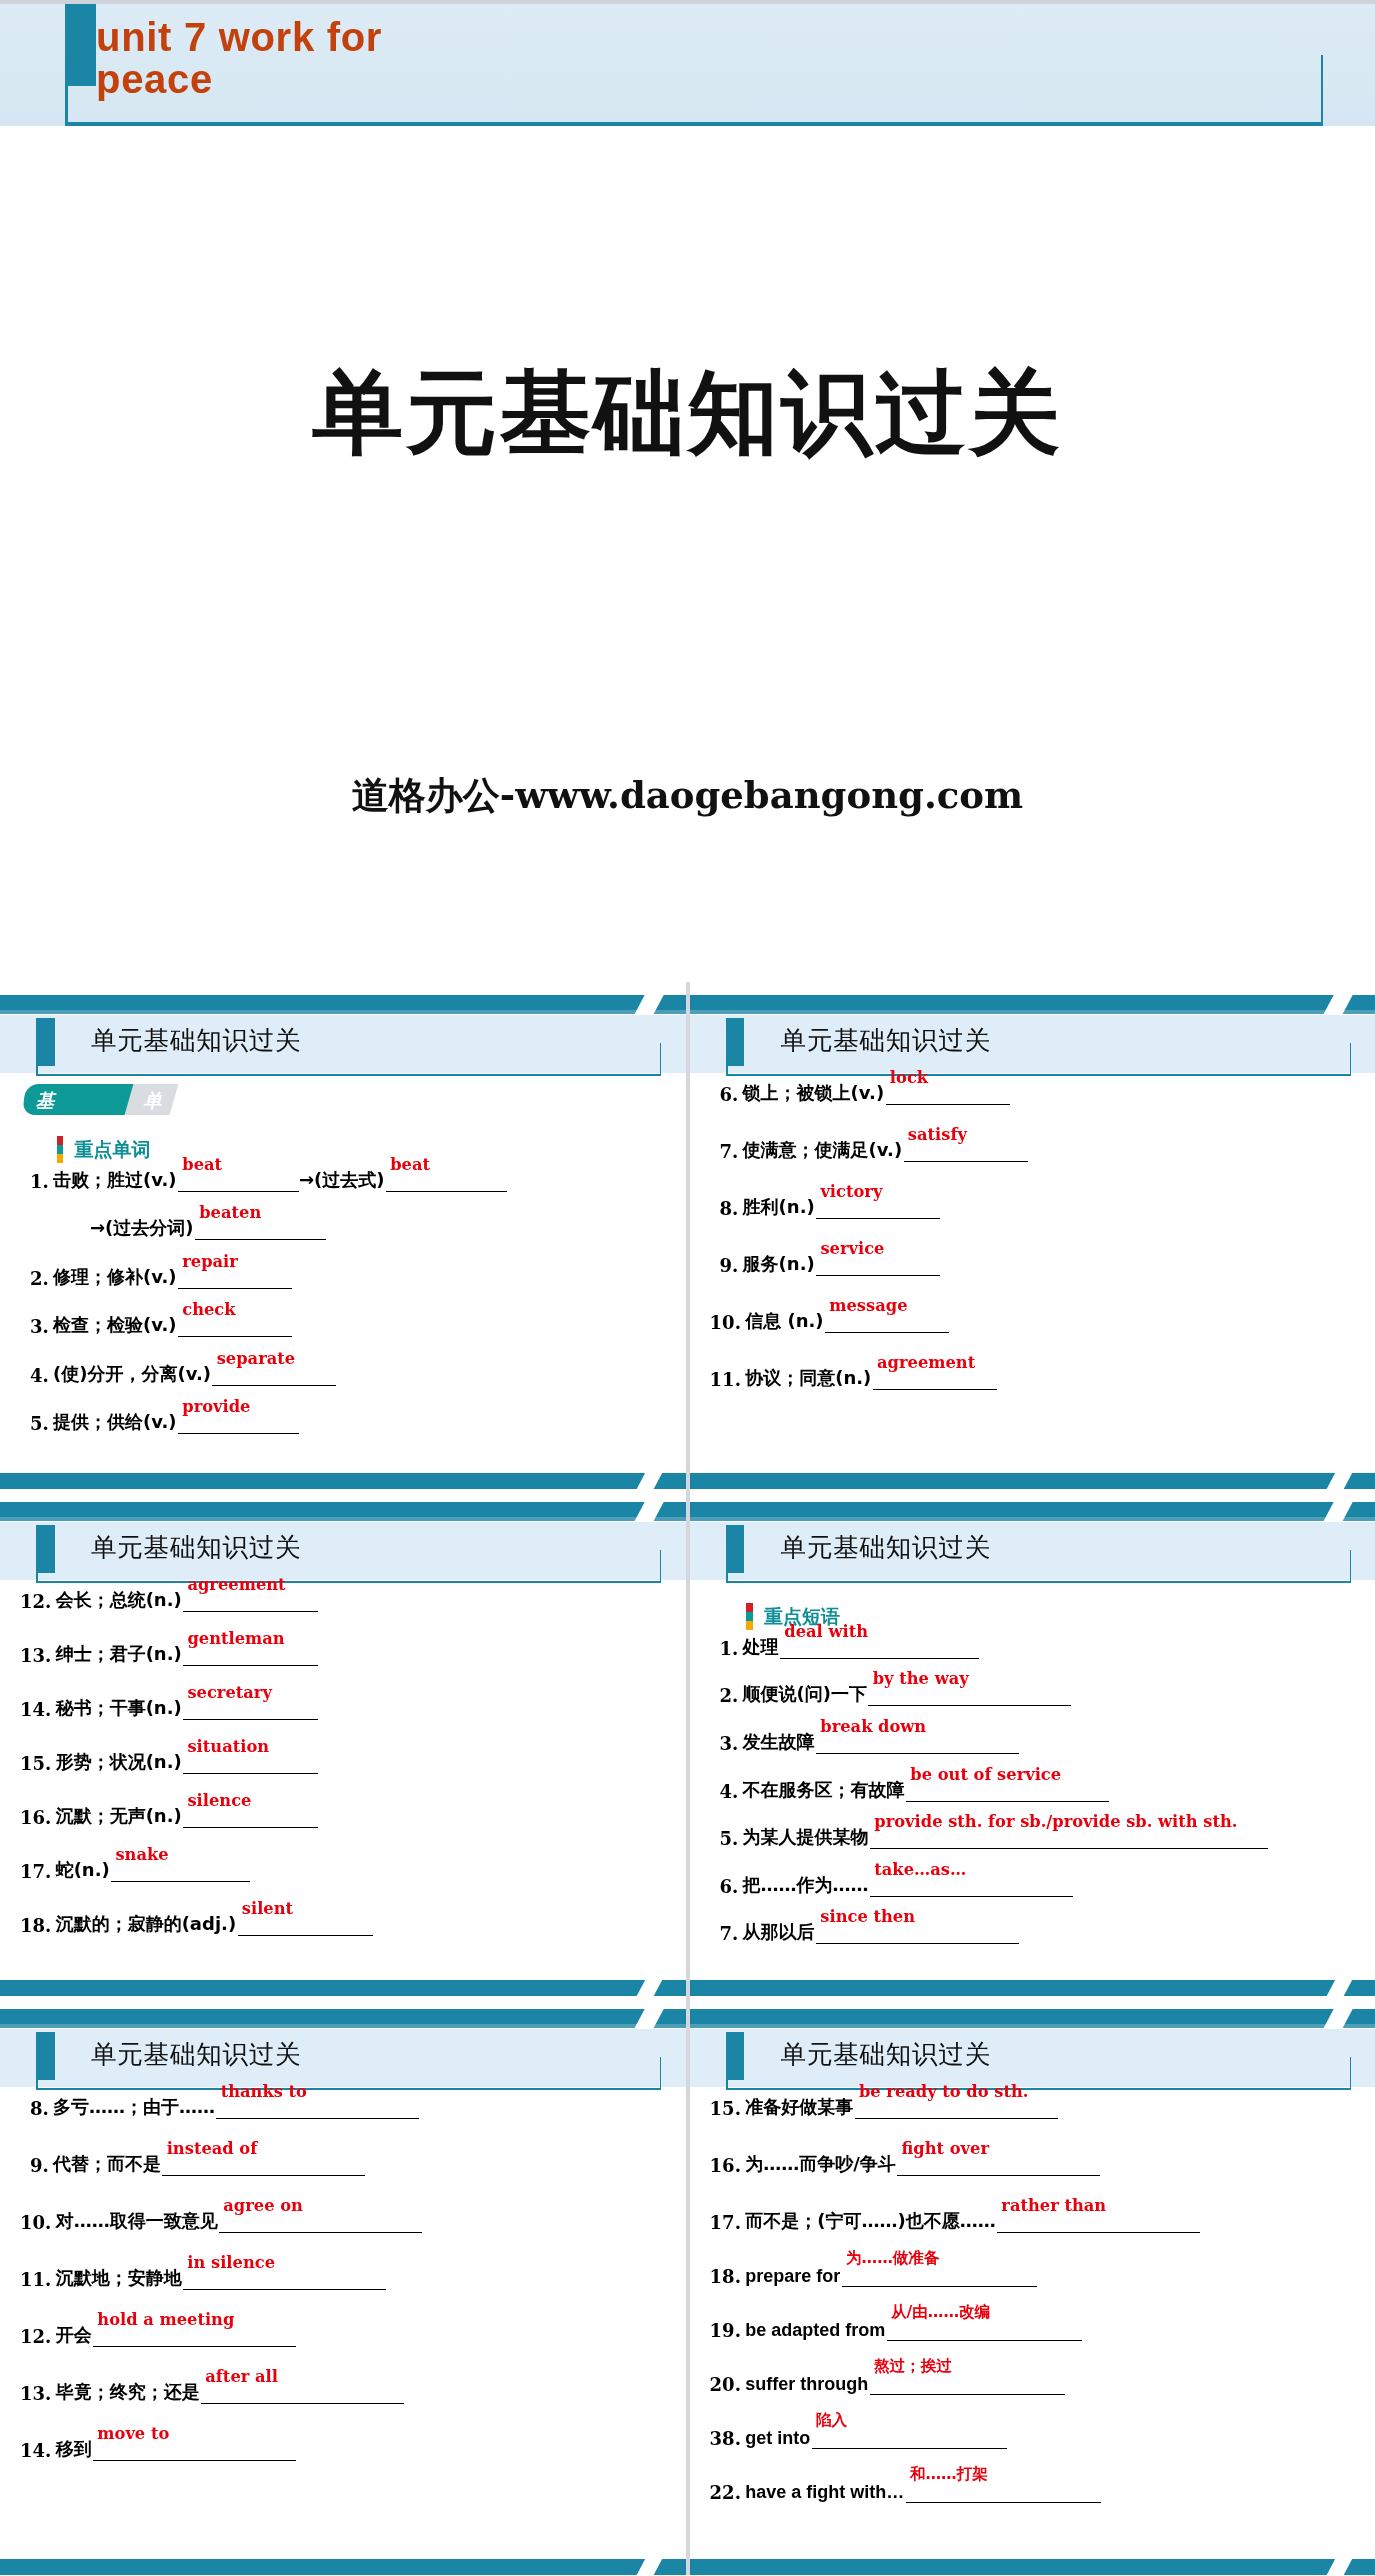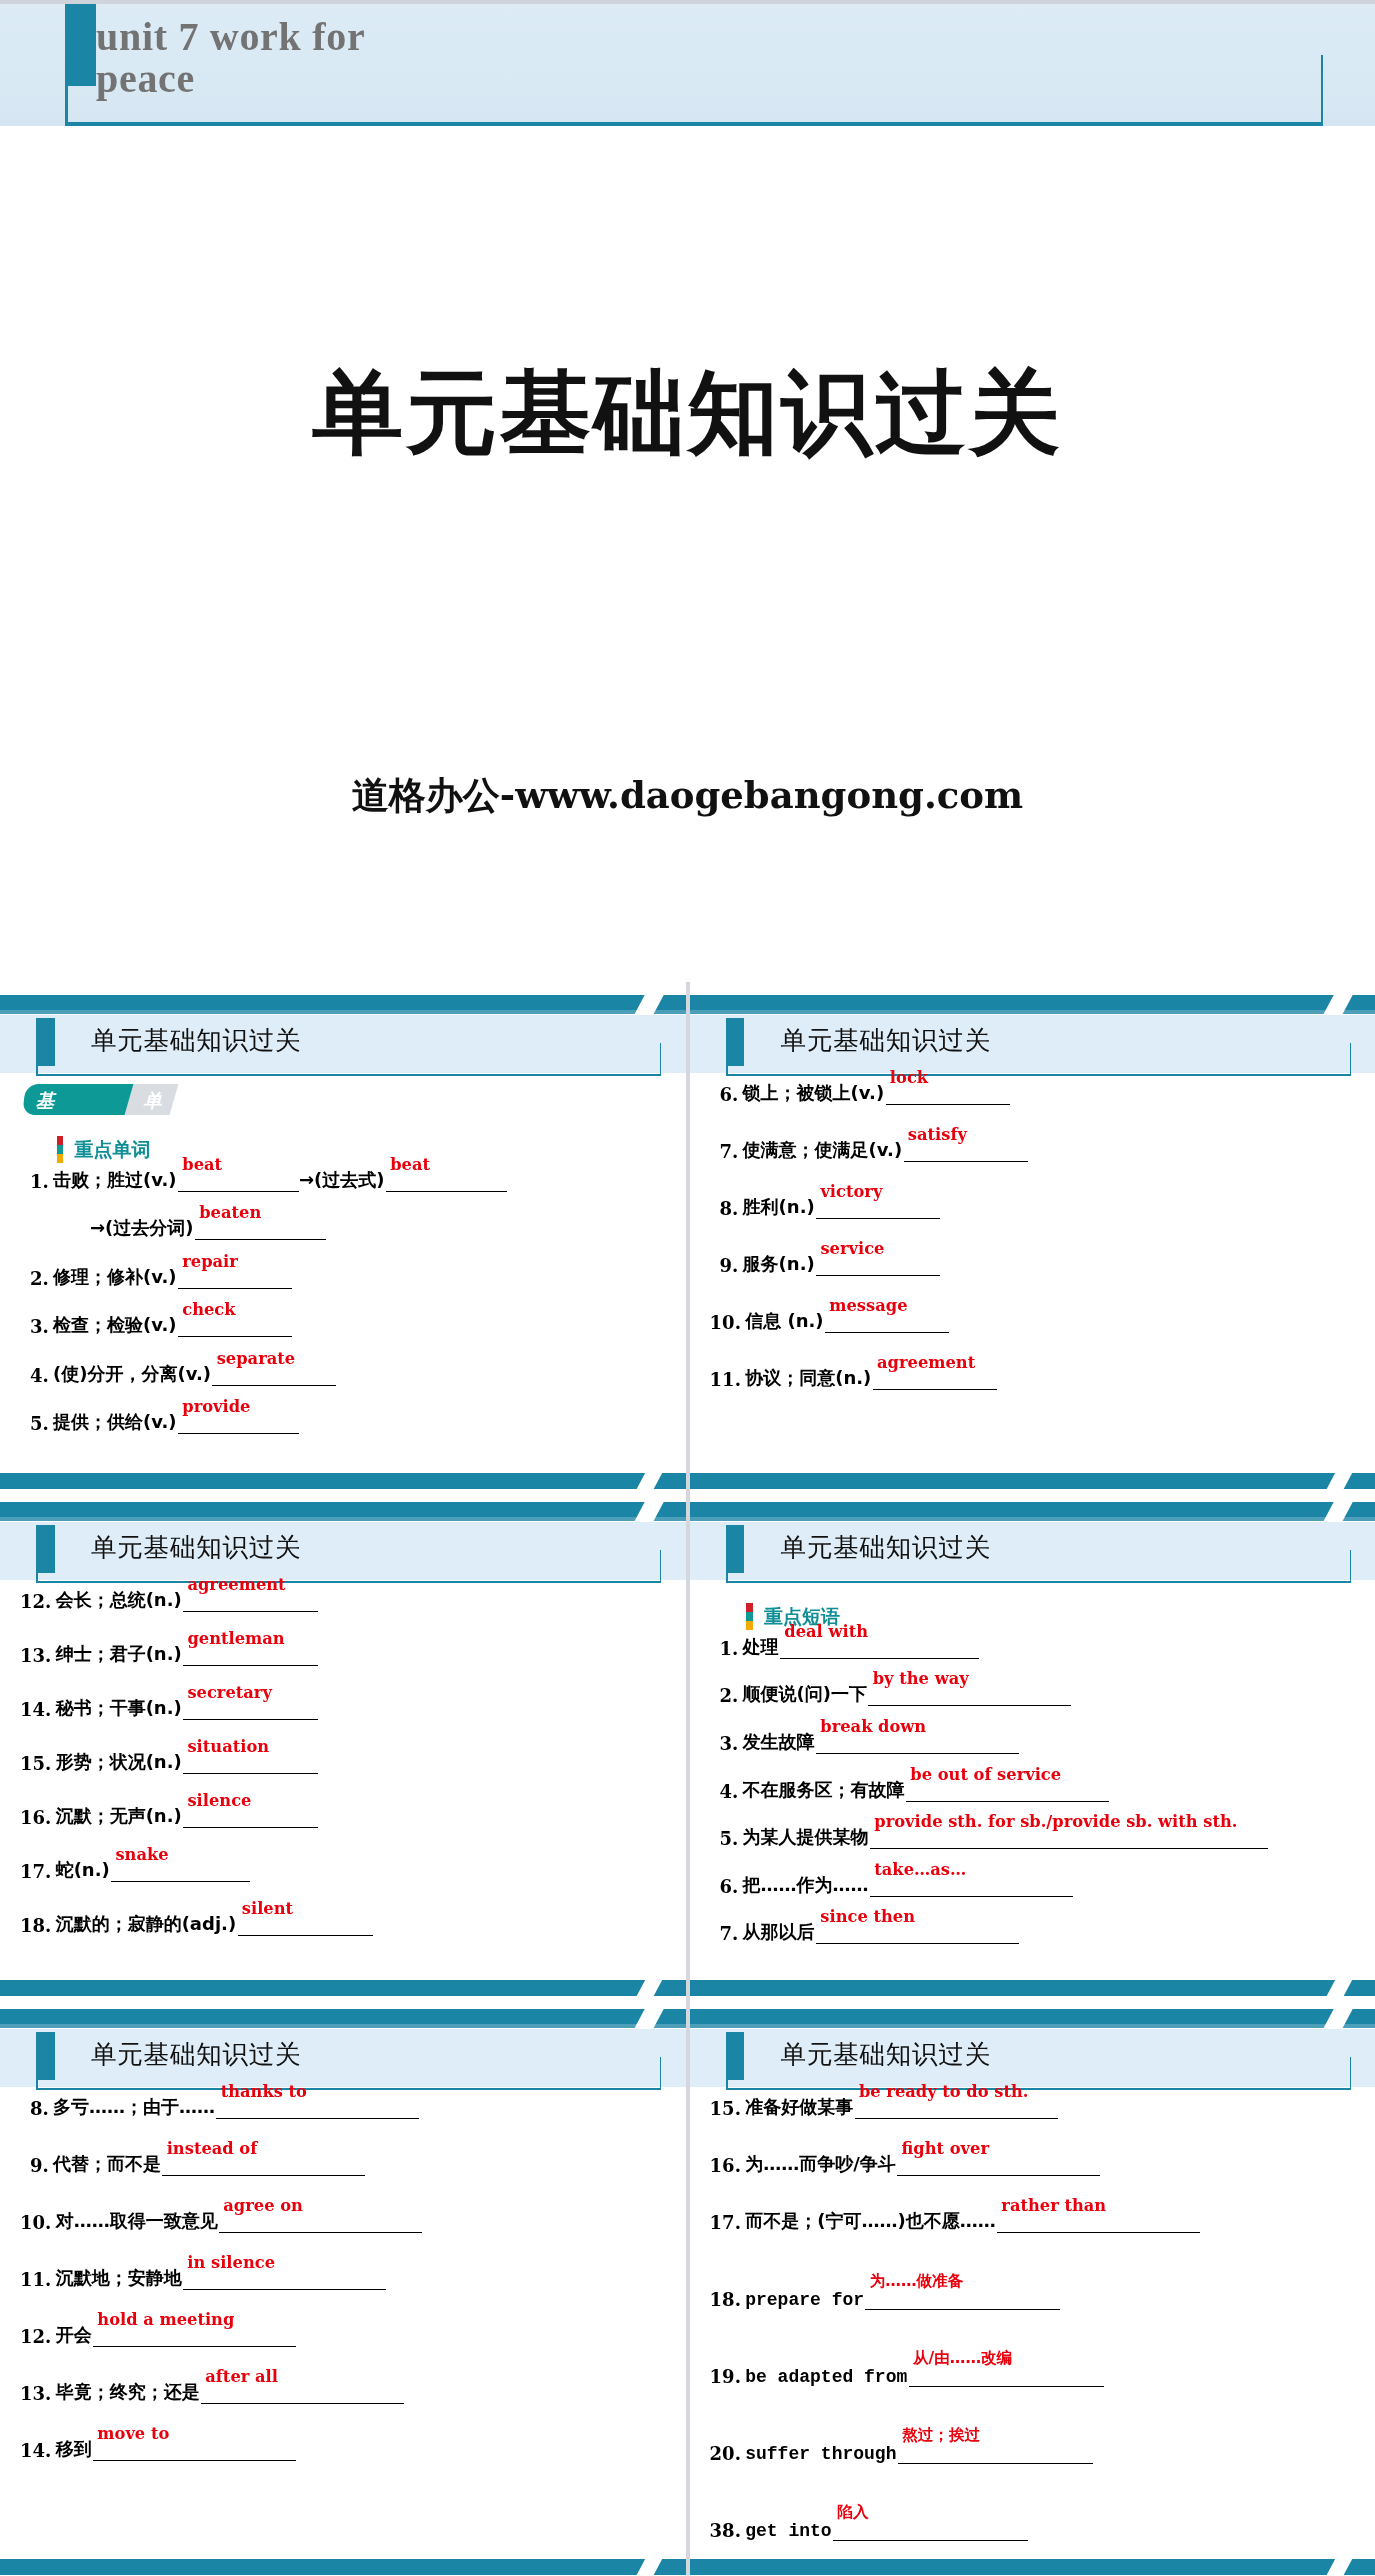--- a/index.html
+++ b/index.html
@@ -46,24 +46,24 @@
   .ts-frame-inner {
     position:absolute; left:0; top:0; width:100%; height:100%;
     background: transparent;
   }
   .ts-heading {
     position: absolute;
     left: 96px; top: 15.6px;
     width: 1208px;
     font-size: 40px;
     font-weight: bold;
-    color: #737373;
+    color: #c2410c;
     line-height: 1.05;
     letter-spacing: 0.7px;
-    font-family: Liberation Serif, serif;
+    font-family: Liberation Sans, sans-serif;
   }
   .ts-bigtitle {
     position: absolute;
     left: 0; top: 352px;
     width: 1375px;
     text-align: center;
     font-size: 91px;
     font-weight: bold;
     color: #111;
     letter-spacing: 2.8px;
@@ -255,22 +255,21 @@
     font-weight: bold;
     font-family: "DejaVu Serif", serif;
     white-space: nowrap;
   }
   .item .ans.zhans {
     font-family: "DejaVu Sans", sans-serif;
     font-size: 15.6px;
   }
   .item .en {
     font-size: 18px; font-weight: bold;
-    font-family: Liberation Mono, monospace;
-    margin-top: 24px;
+    font-family: Liberation Sans, sans-serif;
   }
   .sub-item { padding-left: 37px; }
 
   
   .dense .item { margin-bottom: 1.4px; }
 </style>
 </head>
 <body>
 
 <div class="title-slide">

